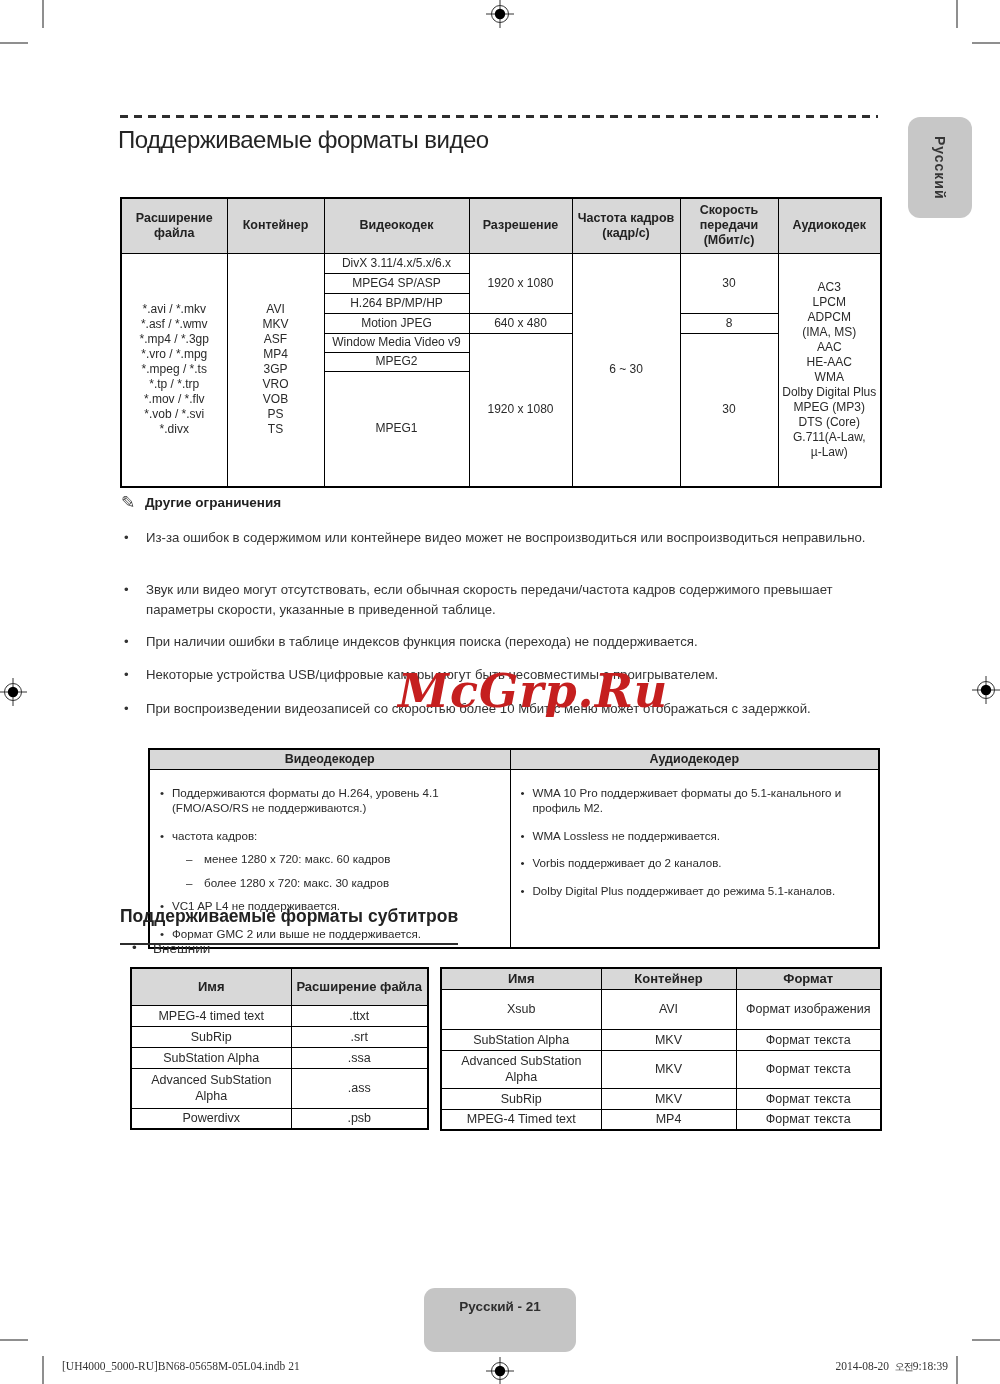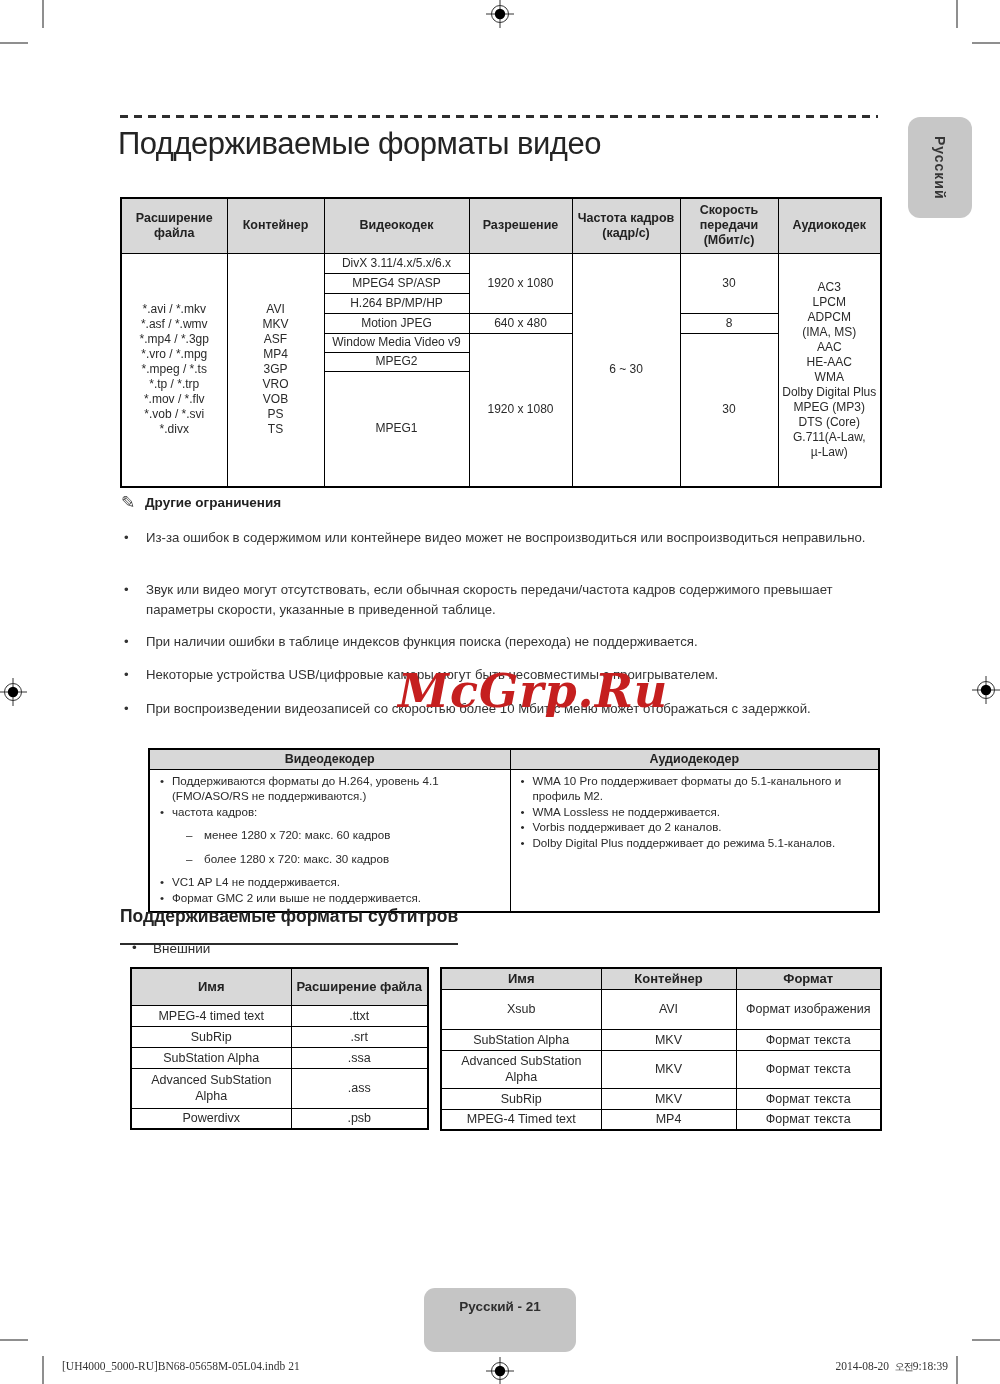--- a/index.html
+++ b/index.html
@@ -7,21 +7,21 @@
         font-family:"Liberation Sans",sans-serif;color:#1d1d1d;}
   .abs{position:absolute;}
 
   
   .cropmark{position:absolute;background:#8f8f8f;}
   .regmark svg{display:block;}
 
   
   .dashrule{position:absolute;left:120px;top:115px;width:758px;height:3px;
     background:repeating-linear-gradient(90deg,#2e2e2e 0 8px,transparent 8px 14px);}
-  .doc-title{position:absolute;left:118px;top:126px;font-size:31px;font-weight:400;
+  .doc-title{position:absolute;left:118px;top:126px;font-size:24px;font-weight:400;
     letter-spacing:-0.5px;color:#242424;}
 
   
   .side-tab{position:absolute;left:908px;top:117px;width:64px;height:101px;background:#c7c7c7;
     border-radius:12px;display:flex;align-items:center;justify-content:center;}
   .side-tab span{writing-mode:vertical-rl;font-size:14px;font-weight:bold;color:#363636;letter-spacing:1px;}
 
   
   table{border-collapse:collapse;table-layout:fixed;}
   .grid{border:2px solid #000;}
@@ -39,21 +39,21 @@
   .bullet{position:absolute;left:146px;width:732px;font-size:13.2px;line-height:20px;color:#333;}
   .bullet::before{content:"\2022";position:absolute;left:-22px;top:0;color:#333;}
 
   
   .watermark{position:absolute;left:398px;top:664px;font-family:"DejaVu Serif",serif;
     font-style:italic;font-weight:bold;font-size:46px;color:#c51f1f;letter-spacing:1px;z-index:30;}
 
   
   .dec td{vertical-align:top;text-align:left;}
   .db-item{position:relative;padding-left:18px;font-size:11.6px;line-height:15.5px;
-    color:#2a2a2a;margin-top:0;}
+    color:#2a2a2a;margin-top:12px;}
   .db-item::before{content:"\2022";position:absolute;left:6px;top:0;}
   .db-dash{position:relative;padding-left:50px;font-size:11.6px;line-height:15.5px;
     color:#2a2a2a;margin-top:8px;}
   .db-dash::before{content:"\2013";position:absolute;left:32px;top:0;}
 
   
   .sub-head{position:absolute;left:120px;top:906px;font-size:17.5px;font-weight:bold;color:#222;
     border-bottom:2px solid #2c2c2c;padding-bottom:16px;}
   .sub-bullet{position:absolute;font-size:13.5px;color:#2c2c2c;}
   .sub-bullet::before{content:"\2022";position:absolute;left:-21px;top:-1px;}

